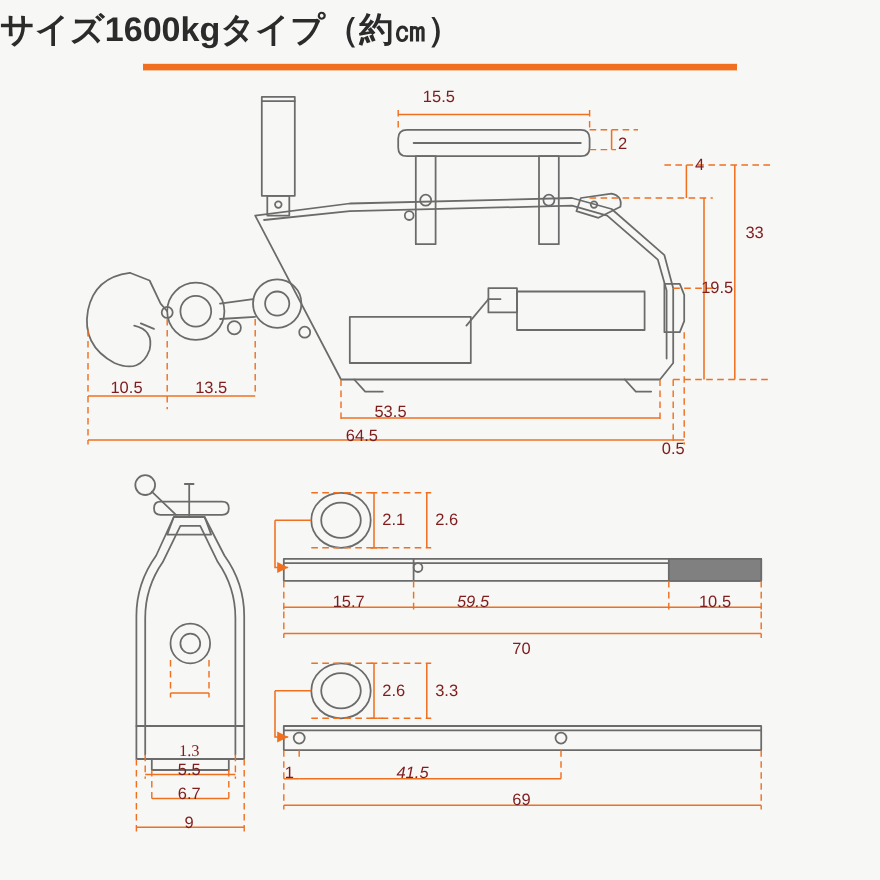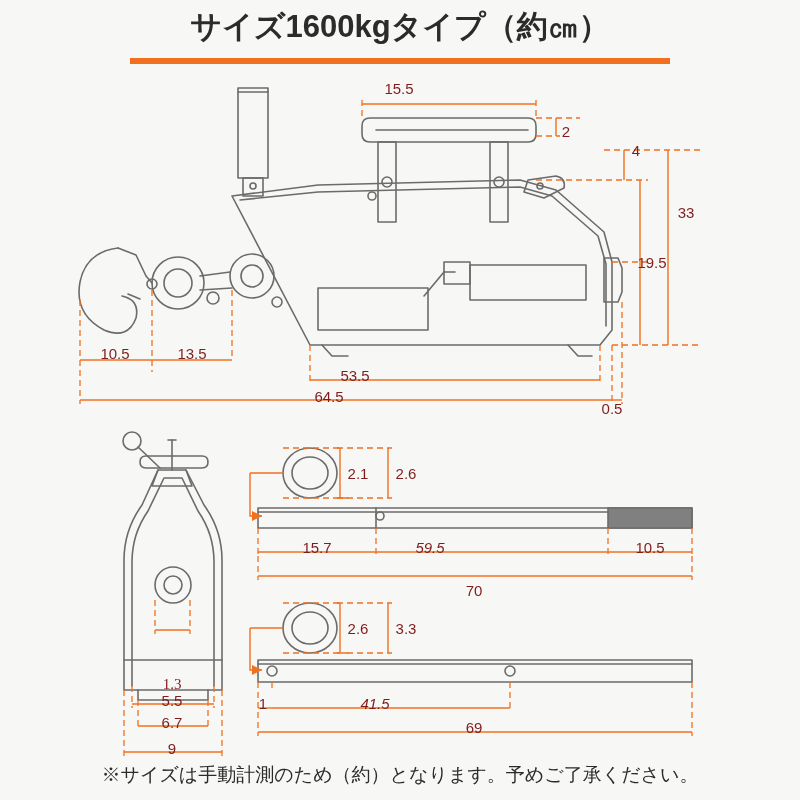--- a/index.html
+++ b/index.html
@@ -16,21 +16,20 @@
   #stage {
     position: relative;
     width: 800px;
     height: 800px;
   }
   #title {
     position: absolute;
     left: 0;
     top: 6px;
     width: 800px;
-    text-align: center;
     font-size: 31px;
     font-weight: bold;
     color: #2b2b2b;
     letter-spacing: 0px;
     white-space: nowrap;
   }
   #title-rule {
     position: absolute;
     left: 130px;
     top: 58px;
@@ -311,14 +310,13 @@
   <div class="dimtext" style="left:358px; top:628px; transform:translate(-50%,-50%);">2.6</div>
   <div class="dimtext" style="left:406px; top:628px; transform:translate(-50%,-50%);">3.3</div>
   <div class="dimtext" style="left:172px; top:684px; transform:translate(-50%,-50%);font-family:Liberation Serif, serif;">1.3</div>
   <div class="dimtext" style="left:263px; top:703px; transform:translate(-50%,-50%);">1</div>
   <div class="dimtext" style="left:375px; top:703px; transform:translate(-50%,-50%);font-style:italic;">41.5</div>
   <div class="dimtext" style="left:172px; top:700px; transform:translate(-50%,-50%);">5.5</div>
   <div class="dimtext" style="left:172px; top:722px; transform:translate(-50%,-50%);">6.7</div>
   <div class="dimtext" style="left:172px; top:748px; transform:translate(-50%,-50%);">9</div>
   <div class="dimtext" style="left:474px; top:727px; transform:translate(-50%,-50%);text-align:center;">69</div>
 
-  <div id="footnote">※サイズは手動計測のため（約）となります。予めご了承ください。</div>
 </div>
 
 </body></html>

